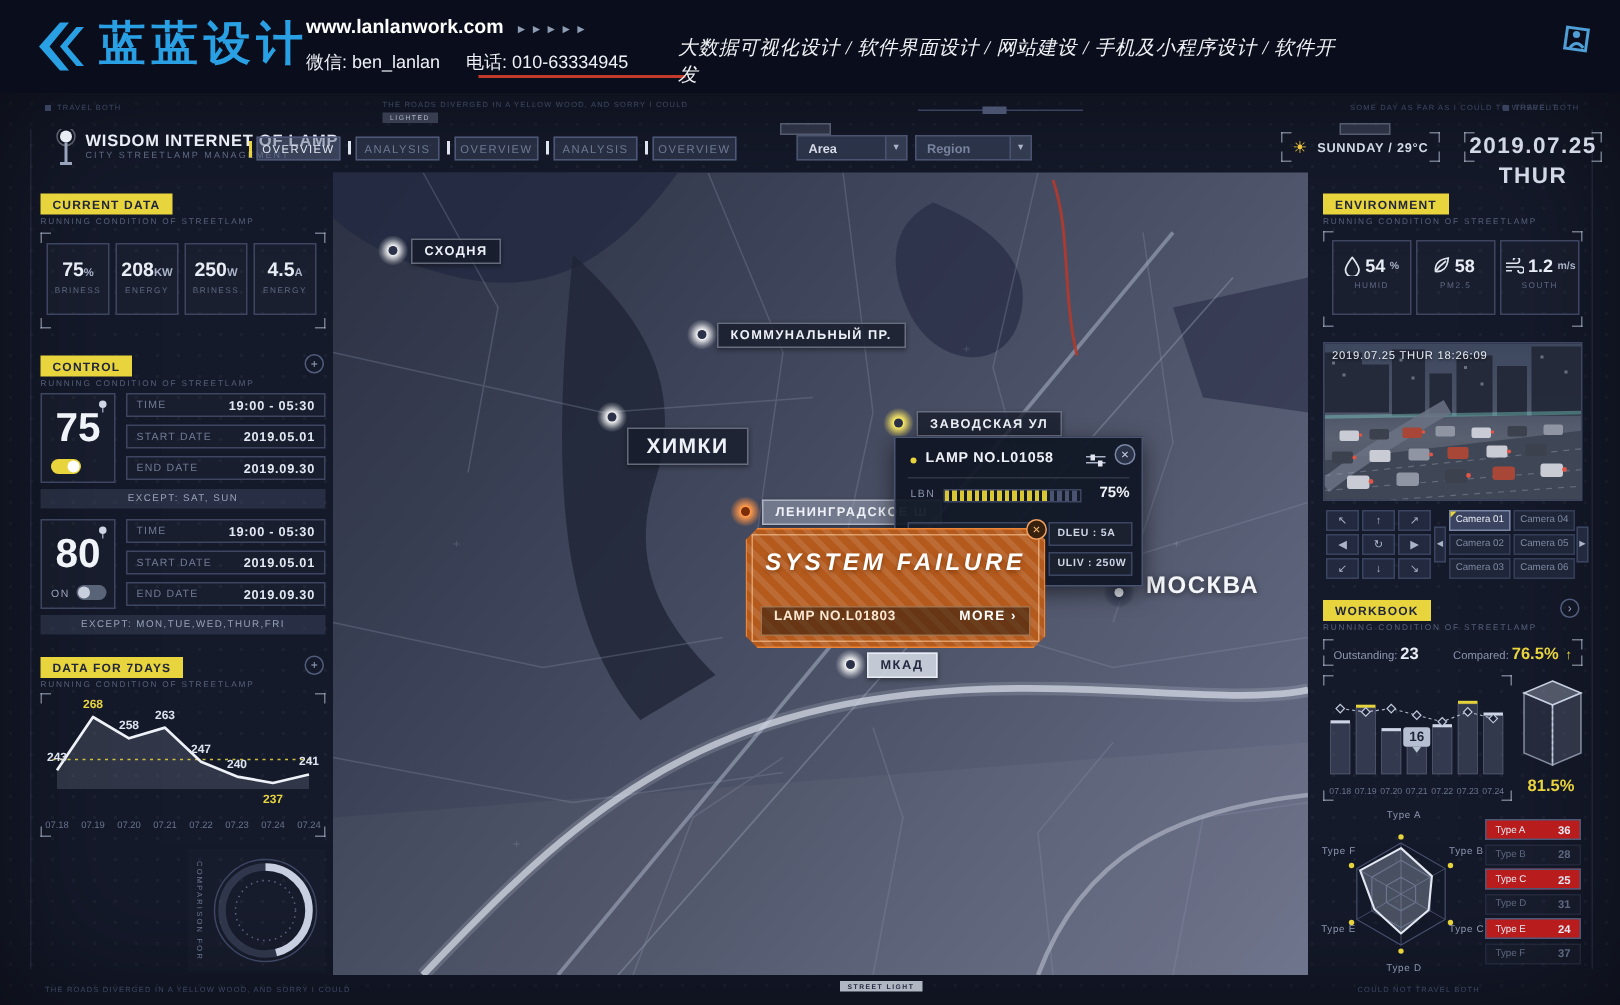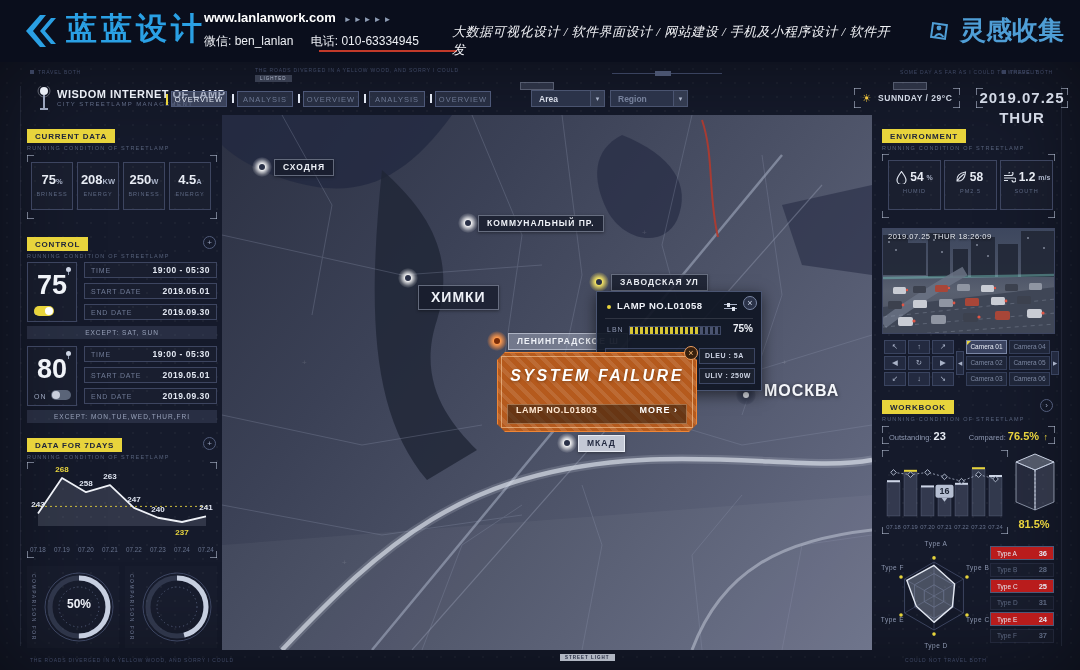--- a/index.html
+++ b/index.html
@@ -215,21 +215,20 @@
       <span>电话: 010-63334945</span>
     </div>
     <div class="redline"></div>
     <div class="services">大数据可视化设计 / 软件界面设计 / 网站建设 / 手机及小程序设计 / 软件开发</div>
     <div class="collect">
       <svg width="26" height="26" viewBox="0 0 26 26">
         <rect x="6" y="6" width="14" height="14" fill="none" stroke="#4f9ed6" stroke-width="2" transform="rotate(8 13 13)"></rect>
         <circle cx="13" cy="10" r="2.4" fill="#4f9ed6"></circle>
         <path d="M8.5,19 Q13,13 17.5,19" fill="none" stroke="#4f9ed6" stroke-width="2"></path>
       </svg>
-      <span>灵感收集</span>
     </div>
   </div>
 
   <div class="dash">
 
     <div class="vline" style="left:20px;top:24px;height:560px"></div>
     <div class="vline" style="left:1061px;top:24px;height:560px"></div>
     <div class="tinysq" style="left:30px;top:8px"></div>
     <div class="tinytxt" style="left:38px;top:7px">TRAVEL BOTH</div>
     <div class="tinytxt" style="left:255px;top:5px">THE ROADS DIVERGED IN A YELLOW WOOD, AND SORRY I COULD</div>
@@ -374,30 +373,20 @@
         <text x="35" y="90" text-anchor="middle" fill="#69748f" font-size="6.3">07.19</text>
         <text x="59" y="90" text-anchor="middle" fill="#69748f" font-size="6.3">07.20</text>
         <text x="83" y="90" text-anchor="middle" fill="#69748f" font-size="6.3">07.21</text>
         <text x="107" y="90" text-anchor="middle" fill="#69748f" font-size="6.3">07.22</text>
         <text x="131" y="90" text-anchor="middle" fill="#69748f" font-size="6.3">07.23</text>
         <text x="155" y="90" text-anchor="middle" fill="#69748f" font-size="6.3">07.24</text>
         <text x="179" y="90" text-anchor="middle" fill="#69748f" font-size="6.3">07.24</text>
       </svg>
   </div>
 
-  <div class="gaugebox brk" style="left:27px">
-    <span class="vlabel">COMPARISON FOR</span>
-    <svg class="gauge-svg" width="76" height="76" viewBox="0 0 76 76">
-        <circle cx="38" cy="38" r="34" fill="none" stroke="#3d4662" stroke-width="1"></circle>
-        <circle cx="38" cy="38" r="29" fill="none" stroke="rgba(95,106,136,0.35)" stroke-width="5"></circle>
-        <circle cx="38" cy="38" r="29" fill="none" stroke="#c7cfe0" stroke-width="5" stroke-dasharray="91.10618695410399 182.212373908208" transform="rotate(-90 38 38)"></circle>
-        <circle cx="38" cy="38" r="20" fill="none" stroke="#596482" stroke-width="1" stroke-dasharray="1 3"></circle>
-      </svg>
-    <div class="gauge-val">50%</div>
-  </div>
   <div class="gaugebox brk" style="left:125px">
     <span class="vlabel">COMPARISON FOR</span>
     <svg class="gauge-svg" width="76" height="76" viewBox="0 0 76 76">
         <circle cx="38" cy="38" r="34" fill="none" stroke="#3d4662" stroke-width="1"></circle>
         <circle cx="38" cy="38" r="29" fill="none" stroke="rgba(95,106,136,0.35)" stroke-width="5"></circle>
         <circle cx="38" cy="38" r="29" fill="none" stroke="#c7cfe0" stroke-width="5" stroke-dasharray="83.8176919977757 182.212373908208" transform="rotate(-90 38 38)"></circle>
         <circle cx="38" cy="38" r="20" fill="none" stroke="#596482" stroke-width="1" stroke-dasharray="1 3"></circle>
       </svg>
   </div>
 

